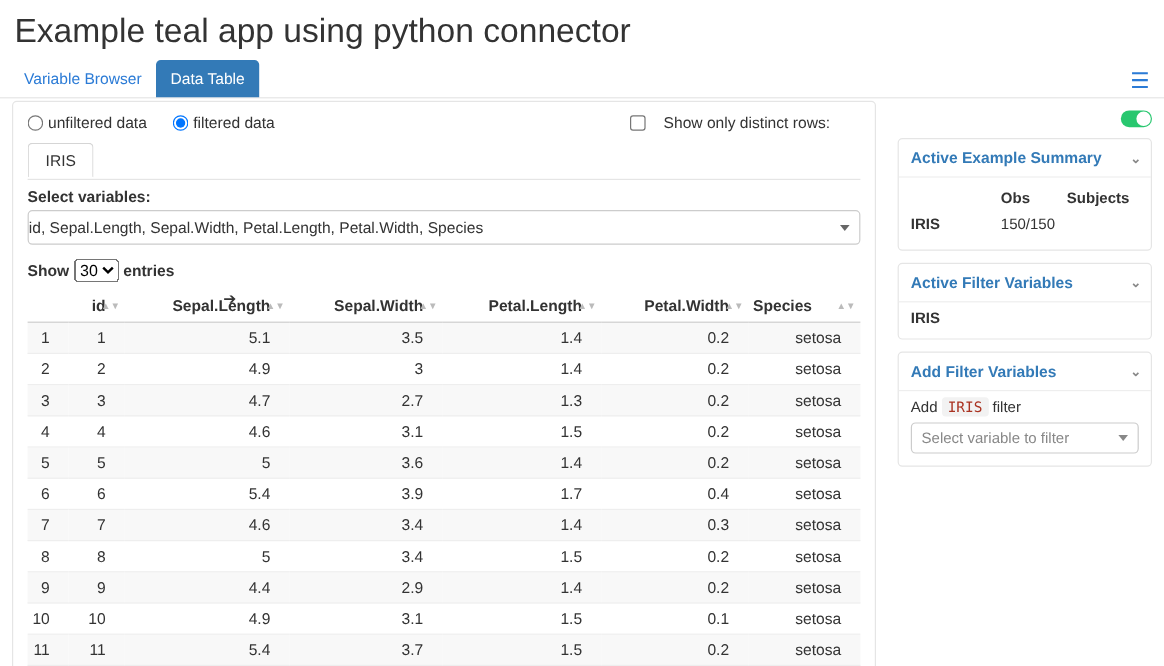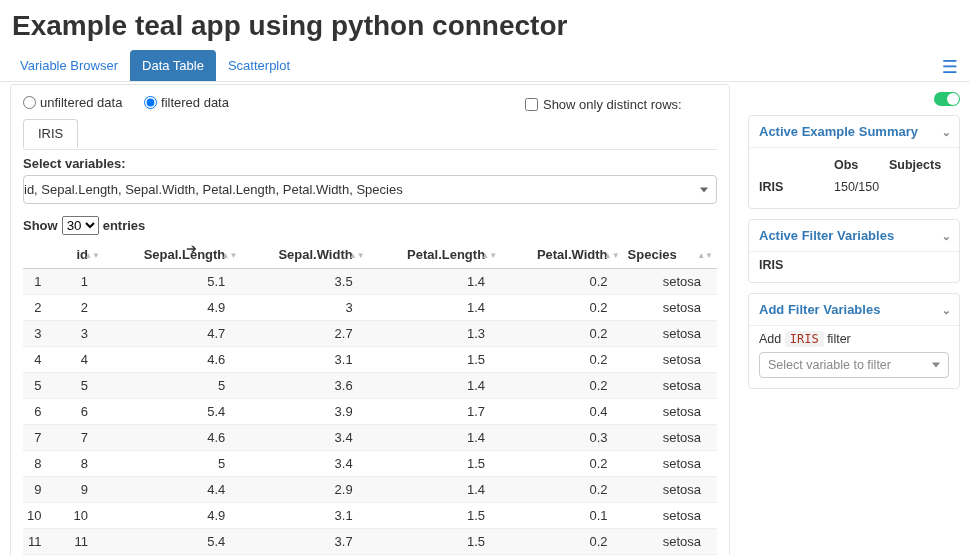--- a/index.html
+++ b/index.html
@@ -9,21 +9,21 @@
     font-size: 13px;
     color: #333;
     background: #fff;
     width: 970px;
     height: 555px;
     overflow: hidden;
     position: relative;
   }
   .title {
     font-size: 28px;
-    font-weight: 700;
+    font-weight: 400;
     padding: 10px 12px 8px;
   }
   .tabbar {
     display: flex;
     align-items: center;
     border-bottom: 1px solid #e5e5e5;
     padding: 0 8px;
     position: relative;
   }
   .tab {
@@ -56,27 +56,27 @@
     border-radius: 4px;
     position: relative;
     background: #fff;
   }
   .side {
     width: 212px;
     padding-top: 8px;
   }
   .controls-row {
     display: flex;
-    align-items: flex-end;
+    align-items: flex-start;
     padding: 10px 12px 6px;
     font-size: 13px;
   }
   .radio-group label { margin-right: 18px; display: inline-flex; align-items:center; gap:4px; }
   input[type=radio], input[type=checkbox] { margin:0; }
-  .checkbox-group { margin-left: 230px; display:inline-flex; align-items:center; gap:5px;padding-left:48px; }
+  .checkbox-group { margin-left: 230px; display:inline-flex; align-items:center; gap:15px;padding-left:48px; }
   .inner-tab {
     margin: 0 12px 2px;
     display: inline-block;
     padding: 6px 14px;
     border: 1px solid #d5d5d5;
     border-bottom: 1px solid #fff;
     border-radius: 4px 4px 0 0;
     background: #fff;
     position: relative;
     top: 1px;
@@ -188,21 +188,20 @@
   }
 </style>
 </head>
 <body>
 
 <div class="title">Example teal app using python connector</div>
 
 <div class="tabbar">
   <div class="tab">Variable Browser</div>
   <div class="tab active">Data Table</div>
-  <div class="tab">Scatterplot</div>
   <div class="hamburger">☰</div>
 </div>
 
 <div class="content">
   <div class="main">
     <div class="controls-row">
       <div class="radio-group">
         <label>
           <input type="radio" name="flt" style="">
             <span>unfiltered data</span>

